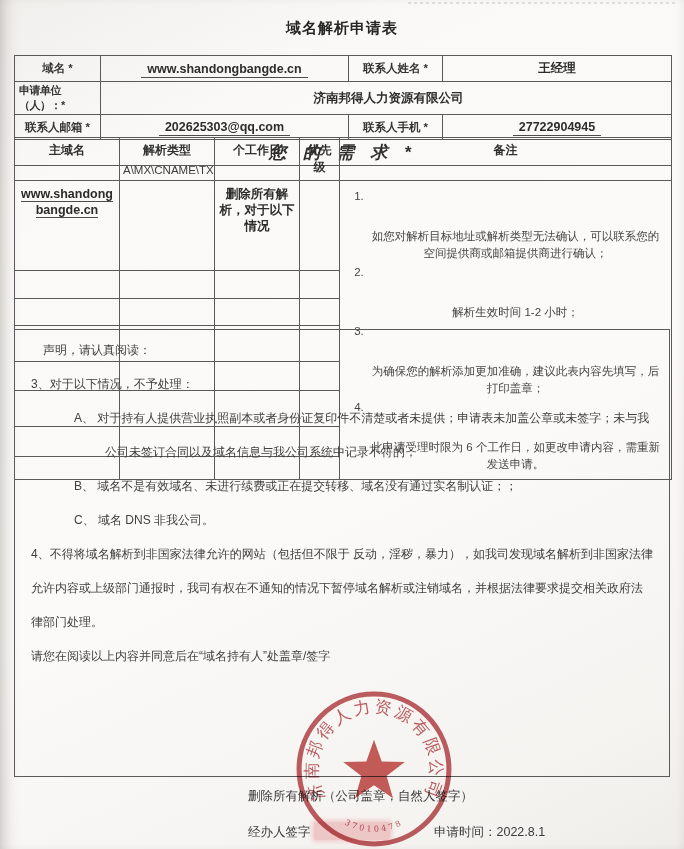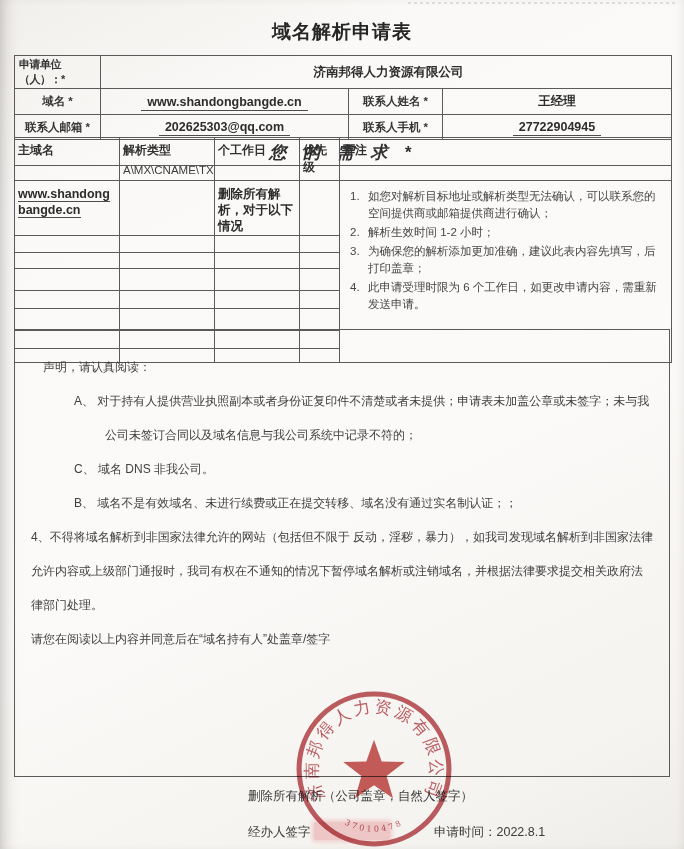--- a/index.html
+++ b/index.html
@@ -6,49 +6,49 @@
   .page {
     position:relative; width:684px; height:849px; margin:0 auto;
     background: linear-gradient(155deg,#f1efec 0%,#faf9f7 18%,#fbfaf8 55%,#f5f3f0 88%,#efede9 100%);
     box-shadow: inset 14px 0 18px -14px rgba(90,85,80,.45), inset -6px 0 12px -10px rgba(120,115,110,.35);
     font-family:"Liberation Sans","DejaVu Sans",sans-serif;
     color:#3c3c3c; overflow:hidden;
   }
   .scan-artifact { position:absolute; top:2px; left:408px; width:268px; height:2px; opacity:.28;
     background: repeating-linear-gradient(90deg,#9a9a9a 0 3px, transparent 3px 6px); }
   .doc-title { position:absolute; top:19px; left:0; width:100%; text-align:center;
-    font-size:19px; font-weight:bold; color:#262626; letter-spacing:1px; }
+    font-size:15px; font-weight:bold; color:#262626; letter-spacing:1px; }
 
   table { border-collapse:collapse; table-layout:fixed; }
   td { border:1px solid #5a5a5a; font-size:12px; color:#3c3c3c; padding:1px 3px; overflow:hidden; }
 
   .info-table { position:absolute; top:55px; left:14px; width:658px; }
   .info-table td { text-align:center; vertical-align:middle; }
   td.lbl { font-weight:bold; color:#333; font-size:11.5px; }
   td.lbl-first { font-size:11px; letter-spacing:-0.5px; text-align:left; padding-left:4px; }
   .val { font-weight:bold; color:#2d2d2d; font-size:12.5px; }
   .val-left { text-align:left; padding-left:8px; }
   .u { border-bottom:1px solid #4c4c4c; padding:0 6px 1px 6px; }
   .section-hd { text-align:center; font-weight:bold; font-size:17px; letter-spacing:6px; color:#2f2f2f; height:19px;font-style:italic; }
 
   .req-table { position:absolute; top:137px; left:14px; width:658px; }
-  .req-table td { vertical-align:top; }
+  .req-table td { vertical-align:top; text-align:center; }
   .req-hd { font-weight:bold; font-size:12px; color:#2f2f2f; padding-top:4px; }
   .req-hd .sub { display:block; font-weight:normal; font-size:11.5px; margin-top:5px; color:#3c3c3c; }
   .entry-cell { font-weight:bold; font-size:12.5px; color:#2c2c2c; padding-top:5px; line-height:16px; }
   .entry-domain { word-break:break-all; }
   .entry-domain .u { border-bottom:1px solid #4c4c4c; padding:0; }
   .remarks-cell { vertical-align:top; text-align:left; padding:7px 8px 4px 10px; }
   .remark { display:flex; font-size:11.5px; line-height:17px; color:#454545; margin-bottom:2px; }
   .remark .no { width:18px; flex:0 0 18px; }
-  .remark .tx { flex:1; }
+  .remark .tx { flex:1;margin-top:40px; }
   .empty-row td { border:1px solid #5a5a5a; }
 
   .decl-box { position:absolute; top:329px; left:14px; width:656px; height:448px;
-    border:1px solid #5a5a5a; box-sizing:border-box; padding:20px 16px 0 16px; }
+    border:1px solid #5a5a5a; box-sizing:border-box; padding:3px 16px 0 16px; }
   .decl-box p { margin:0; font-size:12px; line-height:34px; color:#404040; }
   .decl-intro { padding-left:12px; }
   .decl-sub { padding-left:74px; text-indent:-31px; }
   .decl-bold { font-weight:bold; color:#2b2b2b; }
 
   .sig-holder { position:absolute; left:248px; top:788px; font-size:12.5px; color:#3a3a3a; }
   .sig-operator { position:absolute; left:248px; top:824px; font-size:12.5px; color:#3a3a3a; }
   .sig-redaction { position:absolute; left:314px; top:822px; width:76px; height:18px;
     background:#edc6c6; box-shadow:0 0 4px 2px rgba(237,198,198,.85); border-radius:2px; }
   .sig-date { position:absolute; left:434px; top:824px; font-size:12.5px; color:#3a3a3a; }
@@ -68,28 +68,28 @@
 
   <table class="info-table">
     <colgroup>
         <col style="width:86px">
         <col style="width:248px">
         <col style="width:94px">
         <col>
       </colgroup>
     <tbody>
         <tr>
-      <td class="lbl lbl-first" style="height:23px">申请单位（人）：*</td>
-      <td class="val val-left" colspan="3">济南邦得人力资源有限公司</td>
-    </tr>
-    <tr>
       <td class="lbl" style="height:23px">域名 *</td>
       <td class="val"><span class="u">www.shandongbangde.cn</span></td>
       <td class="lbl">联系人姓名 *</td>
       <td class="val">王经理</td>
+    </tr>
+    <tr>
+      <td class="lbl lbl-first" style="height:23px">申请单位（人）：*</td>
+      <td class="val val-left" colspan="3">济南邦得人力资源有限公司</td>
     </tr>
     <tr>
       <td class="lbl" style="height:22px">联系人邮箱 *</td>
       <td class="val"><span class="u">202625303@qq.com</span></td>
       <td class="lbl">联系人手机 *</td>
       <td class="val"><span class="u">27722904945</span></td>
     </tr>
     <tr>
       <td class="section-hd" colspan="4">您 的 需 求 *</td>
     </tr>
@@ -179,23 +179,24 @@
           <td style="height:11px"></td>
           <td></td>
           <td></td>
           <td></td>
         </tr>
   </tbody>
     </table>
 
   <div class="decl-box">
     <p class="decl-intro">声明，请认真阅读：</p>
+    <p>3、对于以下情况，不予处理：</p>
     <p class="decl-sub">A、 对于持有人提供营业执照副本或者身份证复印件不清楚或者未提供；申请表未加盖公章或未签字；未与我公司未签订合同以及域名信息与我公司系统中记录不符的；</p>
+    <p class="decl-sub">B、 域名不是有效域名、未进行续费或正在提交转移、域名没有通过实名制认证；；</p>
     <p class="decl-sub">C、 域名 DNS 非我公司。</p>
-    <p class="decl-sub">B、 域名不是有效域名、未进行续费或正在提交转移、域名没有通过实名制认证；；</p>
     <p>4、不得将域名解析到非国家法律允许的网站（包括但不限于 反动，淫秽，暴力），如我司发现域名解析到非国家法律允许内容或上级部门通报时，我司有权在不通知的情况下暂停域名解析或注销域名，并根据法律要求提交相关政府法律部门处理。</p>
     <p>请您在阅读以上内容并同意后在“域名持有人”处盖章/签字</p>
   </div>
 
   <div class="sig-holder">删除所有解析（公司盖章，自然人签字）</div>
   <div class="sig-operator">经办人签字：</div>
   <div class="sig-redaction"></div>
   <div class="sig-date">
     <span>申请时间：</span><span>2022.8.1</span>
   </div>

